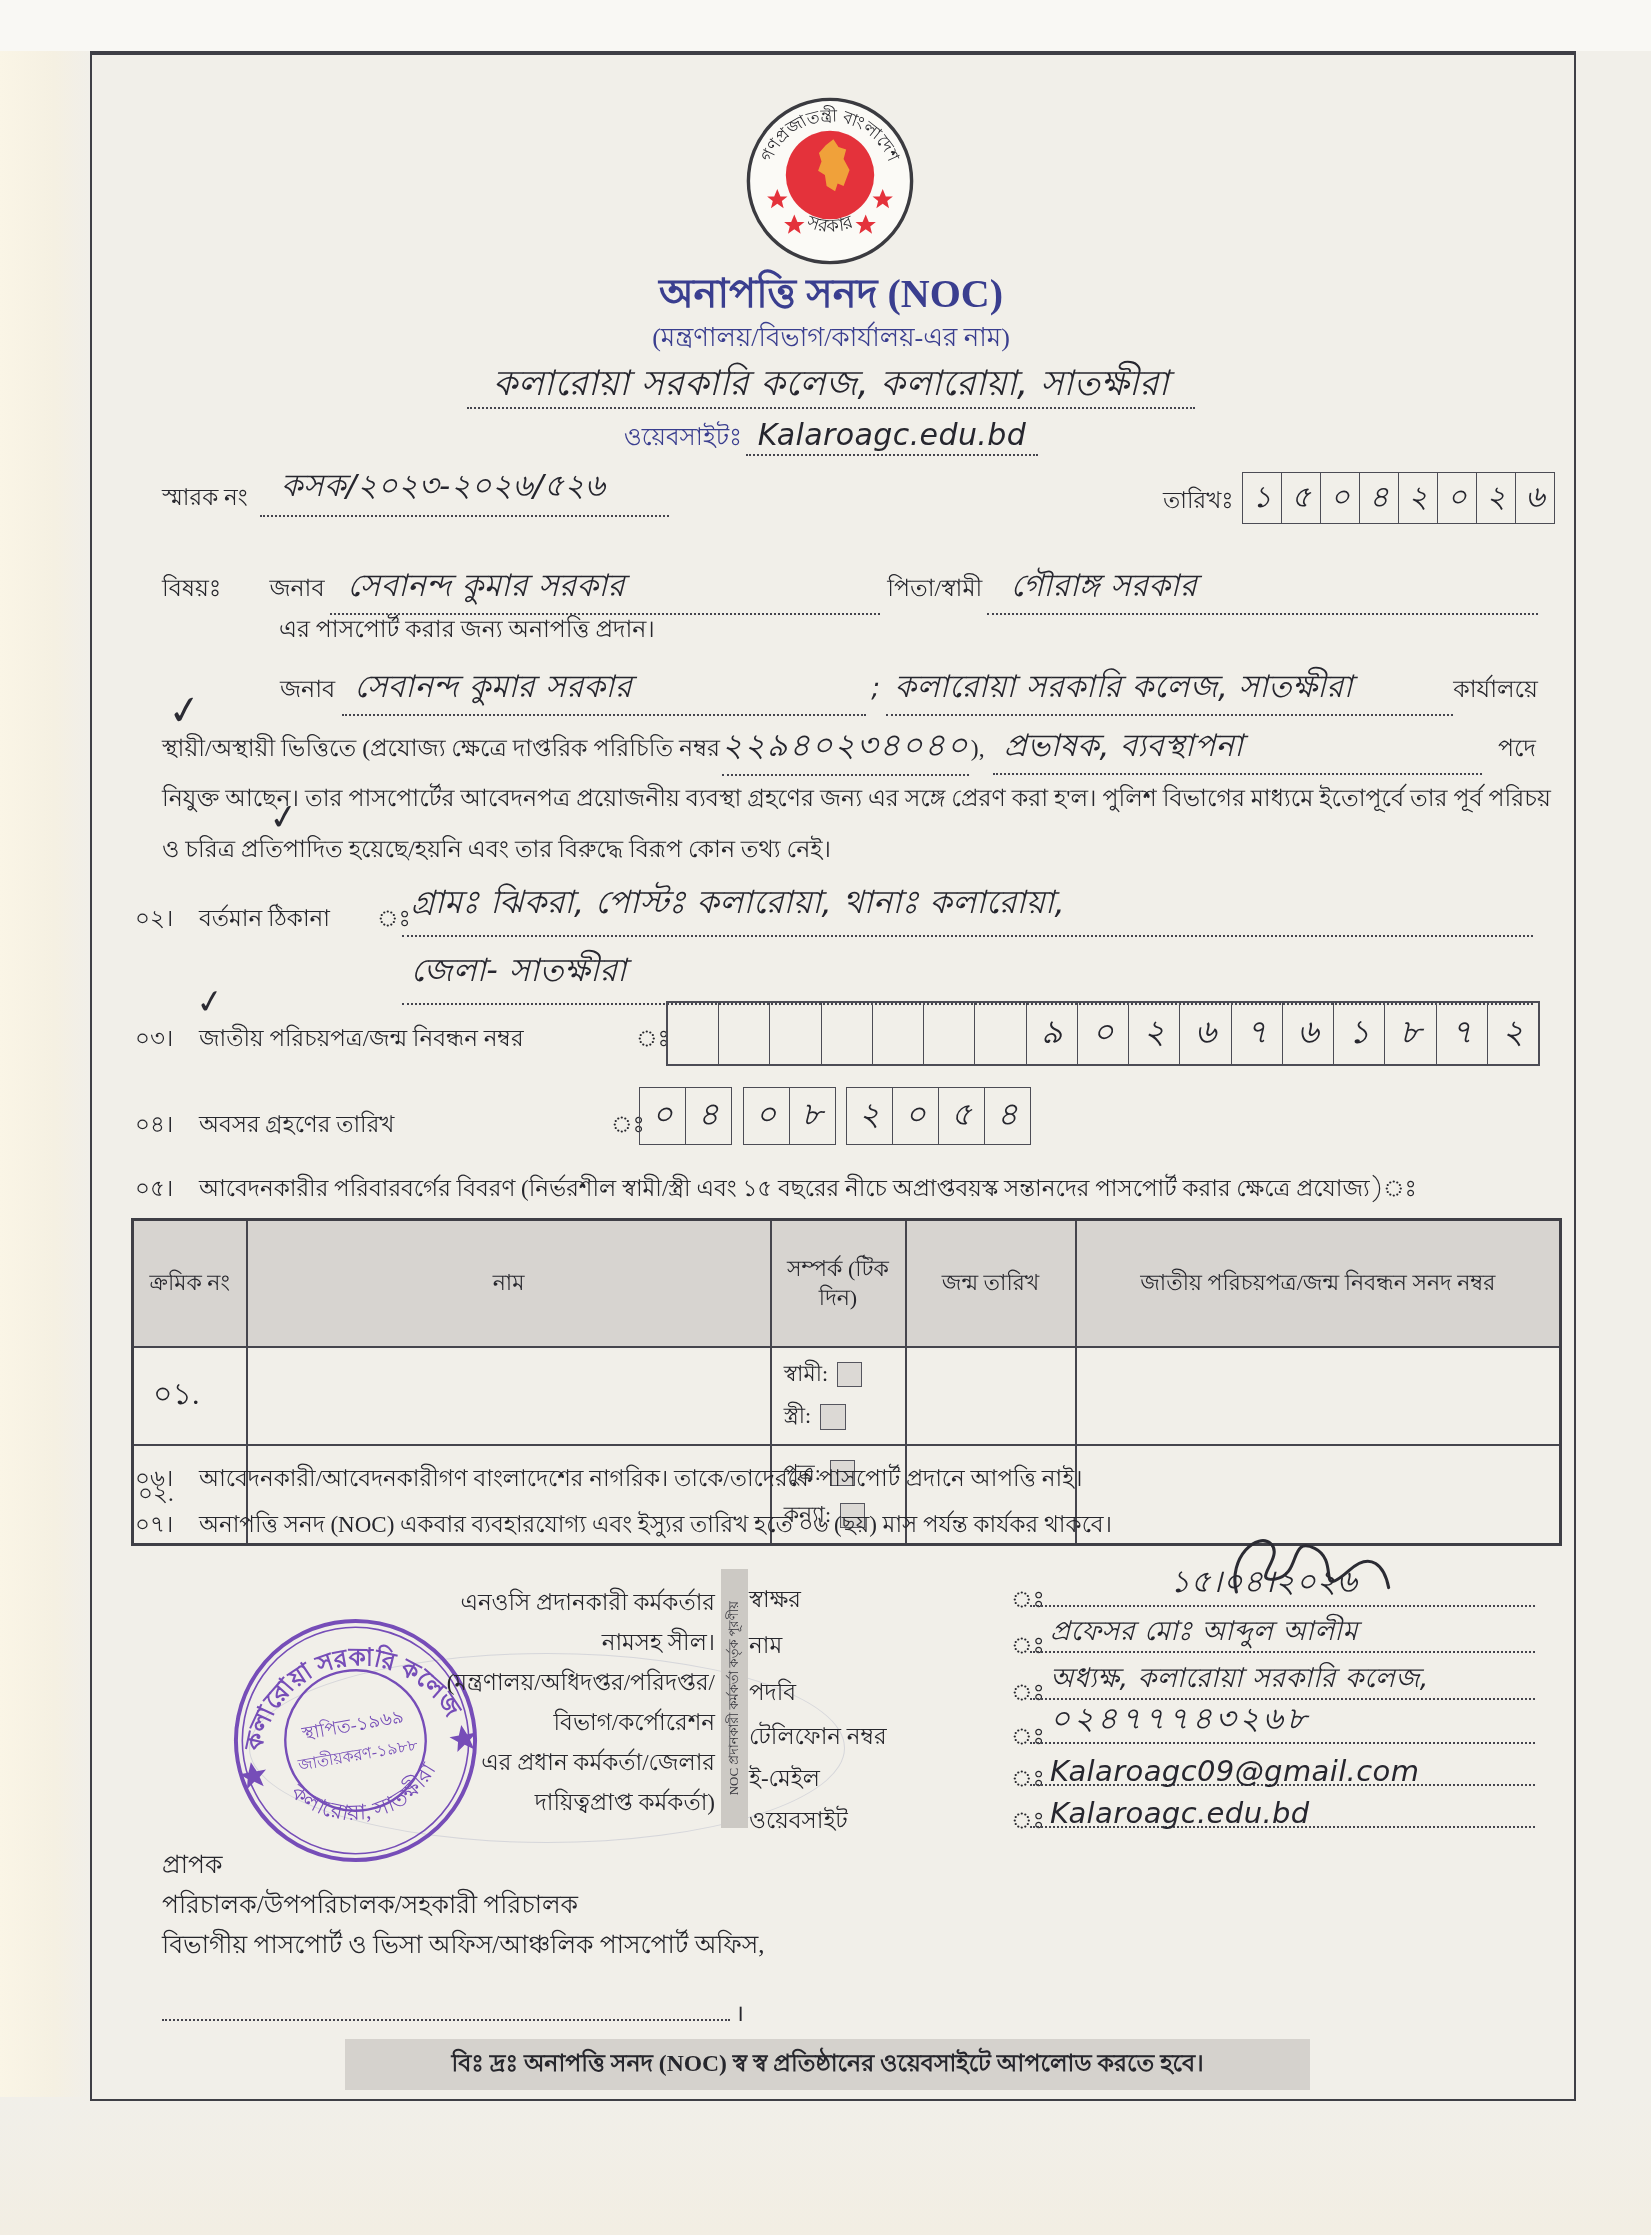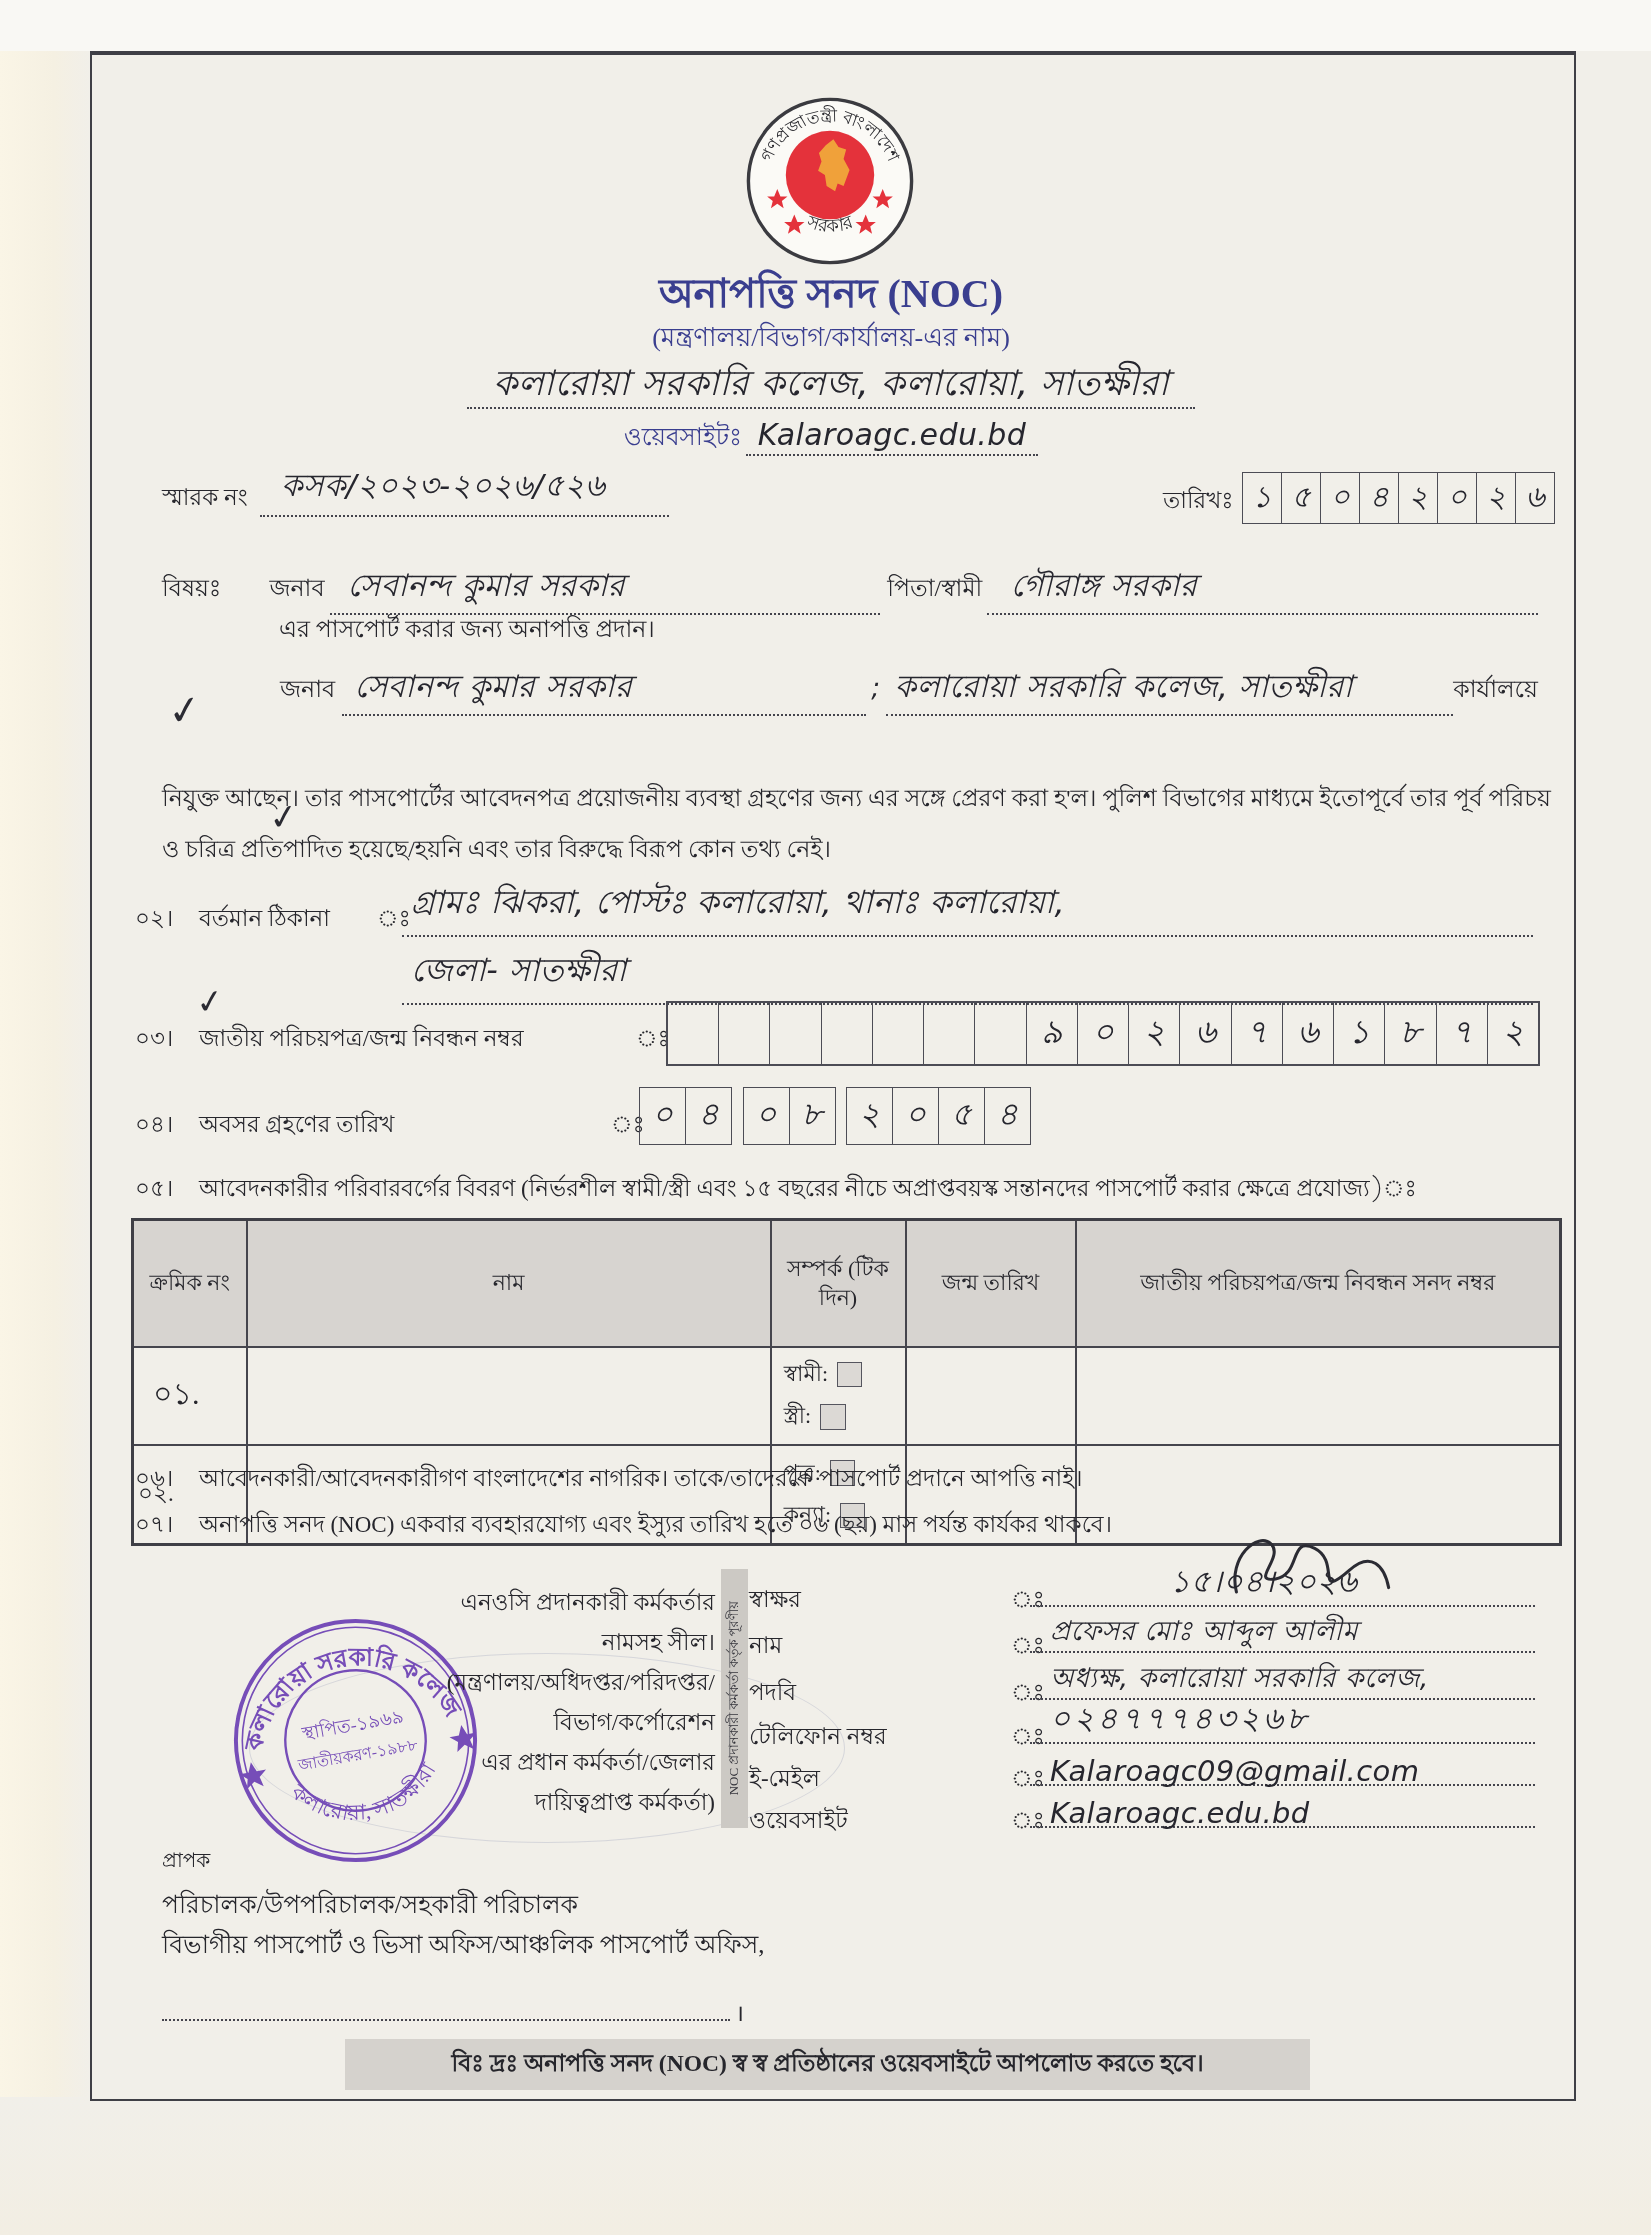--- a/index.html
+++ b/index.html
@@ -119,20 +119,27 @@
   </div>
   <div class="abs printed" style="left:279px;top:611px;font-size:23.6px;">এর পাসপোর্ট করার জন্য অনাপত্তি প্রদান।</div>
 
   <div class="paraline" style="top:662px;">
     <span class="printed" style="margin-left:118px;">জনাব</span>
     <span class="dot flexfill" style="margin-left:7px;max-width:524px;"><span class="hw" style="font-size:31px;padding-left:12.2px;">সেবানন্দ কুমার সরকার</span></span>
     <span class="hw" style="font-size:26px;margin:0 5.2px;">;</span>
     <span class="dot flexfill"><span class="hw" style="font-size:31px;padding-left:8.7px;">কলারোয়া সরকারি কলেজ, সাতক্ষীরা</span></span>
     <span class="printed">কার্যালয়ে</span>
   </div>
+  <div class="paraline" style="top:720px;">
+    <span class="printed">স্থায়ী/অস্থায়ী ভিত্তিতে (প্রযোজ্য ক্ষেত্রে দাপ্তরিক পরিচিতি নম্বর</span>
+    <span class="dot" style="margin:0 1.7px;"><span class="hw" style="font-size:32px;letter-spacing:1.7px;">২২৯৪০২৩৪০৪০</span></span>
+    <span class="printed">),</span>
+    <span class="dot flexfill" style="margin-left:8.7px;max-width:489px;"><span class="hw" style="font-size:31px;padding-left:10.5px;">প্রভাষক,  ব্যবস্থাপনা</span></span>
+    <span class="printed" style="margin-left:15.7px;">পদে</span>
+  </div>
   <div class="abs printed" style="left:162px;top:780px;width:1380px;font-size:23.6px;white-space:nowrap;">নিযুক্ত আছেন। তার পাসপোর্টের আবেদনপত্র প্রয়োজনীয় ব্যবস্থা গ্রহণের জন্য এর সঙ্গে প্রেরণ করা হ'ল। পুলিশ বিভাগের মাধ্যমে  ইতোপূর্বে তার পূর্ব পরিচয়</div>
   <div class="abs printed" style="left:162px;top:831px;font-size:23.6px;">ও চরিত্র প্রতিপাদিত হয়েছে/হয়নি এবং তার বিরুদ্ধে বিরূপ কোন তথ্য নেই।</div>
 
   <span class="tick" style="left:168px;top:687px;font-size:40px;transform:rotate(-8deg);">✓</span>
   <span class="tick" style="left:269px;top:797px;font-size:35px;transform:rotate(-8deg);">✓</span>
   <span class="tick" style="left:196px;top:982px;font-size:33px;transform:rotate(-8deg);">✓</span>
 
   <div class="abs printed" style="left:135px;top:900px;font-size:23px;">০২।</div>
   <div class="abs printed" style="left:199px;top:900px;font-size:23px;">বর্তমান ঠিকানা</div>
   <div class="abs printed" style="left:377px;top:900px;font-size:23px;">ঃ</div>
@@ -321,21 +328,21 @@
       </span>
   </div>
   <div class="sigrow" style="top:1791px;">
     <span class="printed lbl">ওয়েবসাইট</span>
     <span class="printed colon">ঃ</span>
     <span class="dotline">
         <span class="hw val" style="font-size:29px;">Kalaroagc.edu.bd</span>
       </span>
   </div>
 
-  <div class="abs printed" style="left:162px;top:1845px;font-size:20px;font-family:Liberation Serif, serif;">প্রাপক</div>
+  <div class="abs printed" style="left:162px;top:1845px;font-size:25px;font-family:Liberation Serif, serif;">প্রাপক</div>
   <div class="abs printed" style="left:162px;top:1885px;font-size:25px;">পরিচালক/উপপরিচালক/সহকারী পরিচালক</div>
   <div class="abs printed" style="left:162px;top:1925px;font-size:25px;">বিভাগীয় পাসপোর্ট ও ভিসা অফিস/আঞ্চলিক পাসপোর্ট অফিস,</div>
   <div class="abs" style="left:162px;top:1993px;display:flex;align-items:baseline;">
     <span class="dot" style="display:inline-block;width:568px;height:26px;"></span>
     <span class="printed" style="font-size:23px;margin-left:5.2px;">।</span>
   </div>
 
   <div class="band printed">
     <span>বিঃ দ্রঃ অনাপত্তি সনদ (NOC) স্ব স্ব প্রতিষ্ঠানের ওয়েবসাইটে আপলোড করতে হবে।</span>
   </div>

